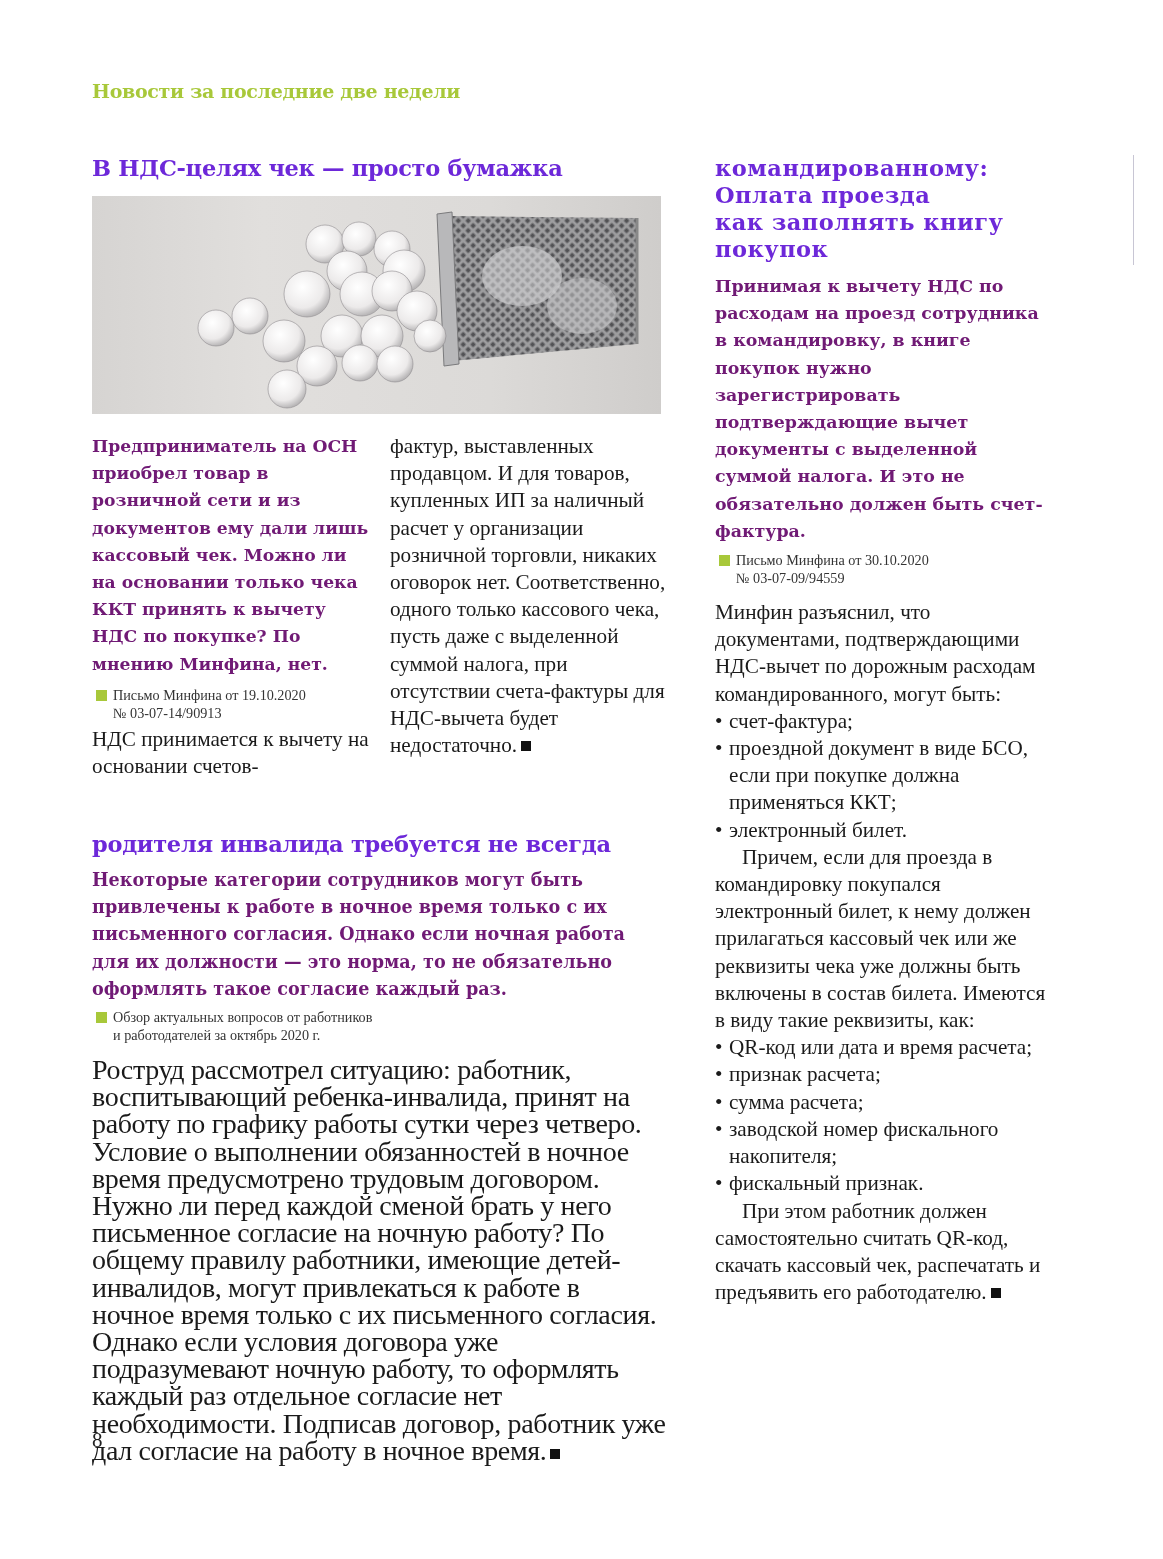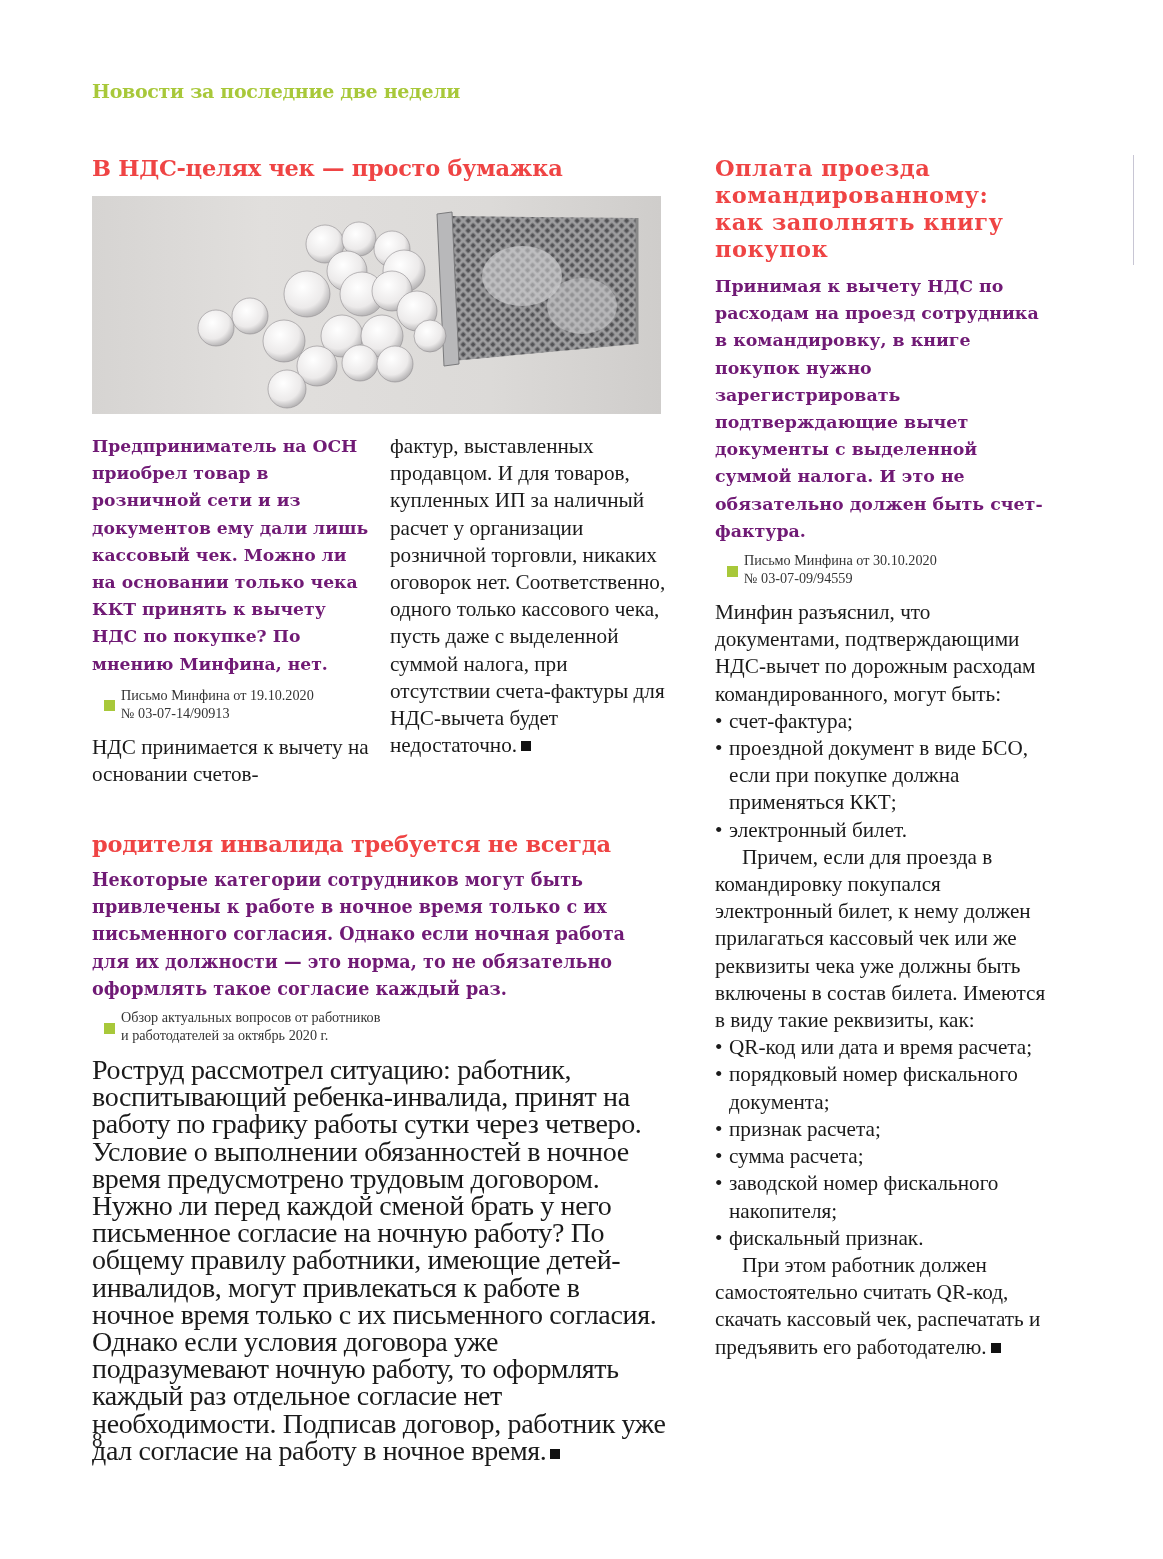--- a/index.html
+++ b/index.html
@@ -6,27 +6,27 @@
   body {
     width: 1163px; height: 1559px; position: relative; overflow: hidden;
     font-family: "DejaVu Serif", "Liberation Serif", serif; color: #1a1a1a;
   }
   .section-label {
     position: absolute; left: 92px; top: 80px;
     font-family: "DejaVu Serif", serif; font-weight: bold; font-size: 19px;
     color: #a8c83a; letter-spacing: -0.3px;
   }
   .h2 {
-    font-family: "DejaVu Serif", serif; font-weight: bold; color: #ef4444;
+    font-family: "DejaVu Serif", serif; font-weight: bold; color: #6d28d9;
     font-size: 22.5px; line-height: 27px; margin: 0; letter-spacing: -0.3px;
   }
   .lead { font-weight: bold; font-size: 17.2px; line-height: 27.2px; color: #701a75; margin: 0; }
   .body-text { font-family: "Liberation Serif", serif; font-size: 21.2px; line-height: 27.2px; color: #1a1a1a; margin: 0; }
   .source {
-    display: flex; align-items: center; margin: 12px;
+    display: flex; align-items: flex-start; margin: 4px;
     font-family: "Liberation Serif", serif; font-size: 14.2px; line-height: 18px; color: #333;
   }
   .source .sq { width: 11px; height: 11px; background: #a8c83a; margin: 4px 6px 0 0; flex: 0 0 auto; }
   .source .src-text { display: block; }
   .endmark { display: inline-block; width: 10px; height: 10px; background: #111; margin-left: 4px; vertical-align: 1px; }
 
   
   .a1-title { position: absolute; left: 92px; top: 155px; width: 580px; }
   .a1-photo {
     position: absolute; left: 92px; top: 196px; width: 569px; height: 218px; overflow: hidden;
@@ -131,22 +131,22 @@
     <span>
       <span class="src-text">Обзор актуальных вопросов от работников</span>
       <span class="src-text">и работодателей за октябрь 2020 г.</span>
     </span>
   </div>
   <p class="body-text" style="margin-top:12px;"><span>Роструд рассмотрел ситуацию: работник, воспитывающий ребенка-инвалида, принят на работу по графику работы сутки через четверо. Условие о выполнении обязанностей в ночное время предусмотрено трудовым договором. Нужно ли перед каждой сменой брать у него письменное согласие на ночную работу? По общему правилу работники, имеющие детей-инвалидов, могут привлекаться к работе в ночное время только с их письменного согласия. Однако если условия договора уже подразумевают ночную работу, то оформлять каждый раз отдельное согласие нет необходимости. Подписав договор, работник уже дал согласие на работу в ночное время.</span><span class="endmark"></span></p>
 </div>
 
 <div class="a3">
   <h2 class="h2">
+    <span style="display:block">командированному:</span>
     <span style="display:block">Оплата проезда</span>
-    <span style="display:block">командированному:</span>
     <span style="display:block">как заполнять книгу</span>
     <span style="display:block">покупок</span>
   </h2>
   <p class="lead" style="margin-top:10px;">Принимая к вычету НДС по расходам на проезд сотрудника в командировку, в книге покупок нужно зарегистрировать подтверждающие вычет документы с выделенной суммой налога. И это не обязательно должен быть счет-фактура.</p>
   <div class="source" style="margin-top:6px;">
     <span class="sq"></span>
     <span>
       <span class="src-text">Письмо Минфина от 30.10.2020</span>
       <span class="src-text">№ 03-07-09/94559</span>
     </span>
@@ -154,21 +154,20 @@
   <div class="body-text" style="margin-top:12px;">
     <p class="body-text">Минфин разъяснил, что документами, подтверждающими НДС-вычет по дорожным расходам командированного, могут быть:</p>
     <ul class="bul">
       <li>счет-фактура;</li>
       <li>проездной документ в виде БСО, если при покупке должна применяться ККТ;</li>
       <li>электронный билет.</li>
     </ul>
     <p class="body-text indent">Причем, если для проезда в командировку покупался электронный билет, к нему должен прилагаться кассовый чек или же реквизиты чека уже должны быть включены в состав билета. Имеются в виду такие реквизиты, как:</p>
     <ul class="bul">
       <li>QR-код или дата и время расчета;</li>
-      <li>порядковый номер фискального документа;</li>
       <li>признак расчета;</li>
       <li>сумма расчета;</li>
       <li>заводской номер фискального накопителя;</li>
       <li>фискальный признак.</li>
     </ul>
     <p class="body-text indent"><span>При этом работник должен самостоятельно считать QR-код, скачать кассовый чек, распечатать и предъявить его работодателю.</span><span class="endmark"></span></p>
   </div>
 </div>
 
 <div class="side-rule"></div>

